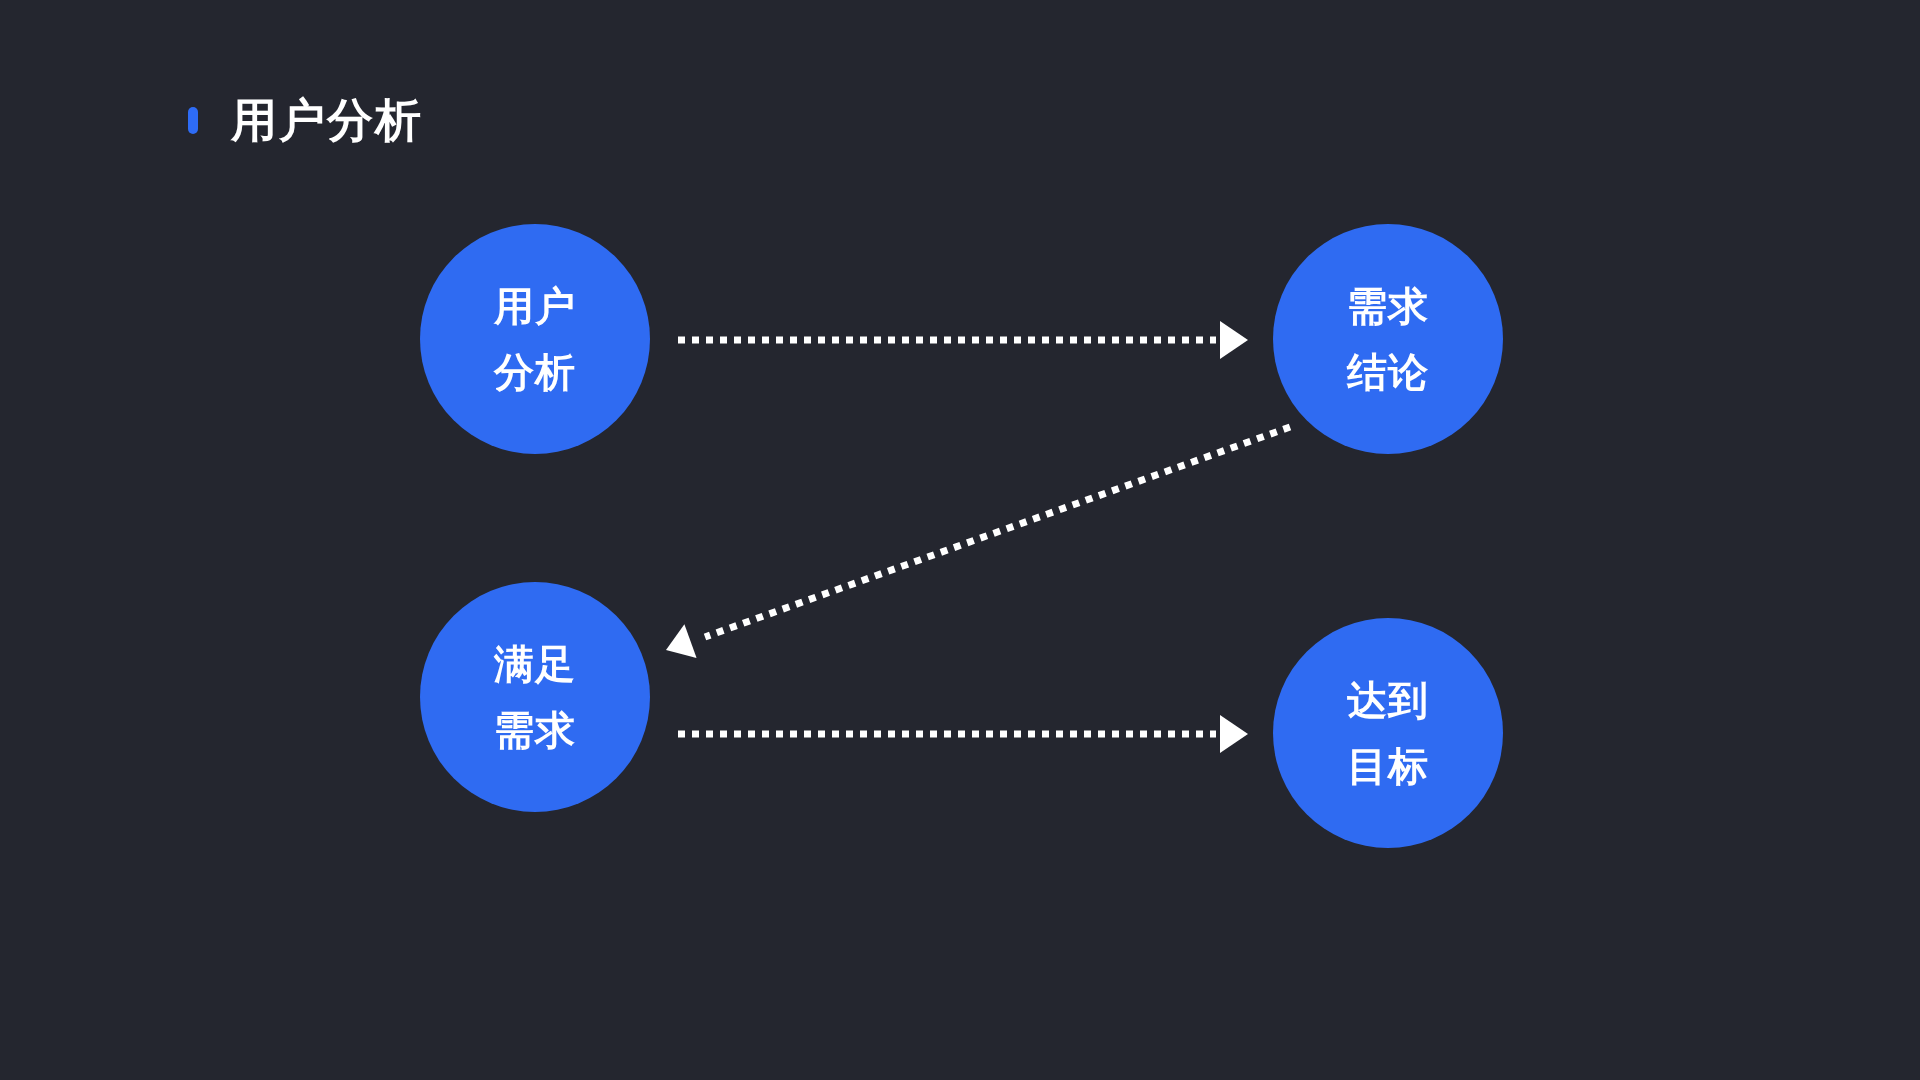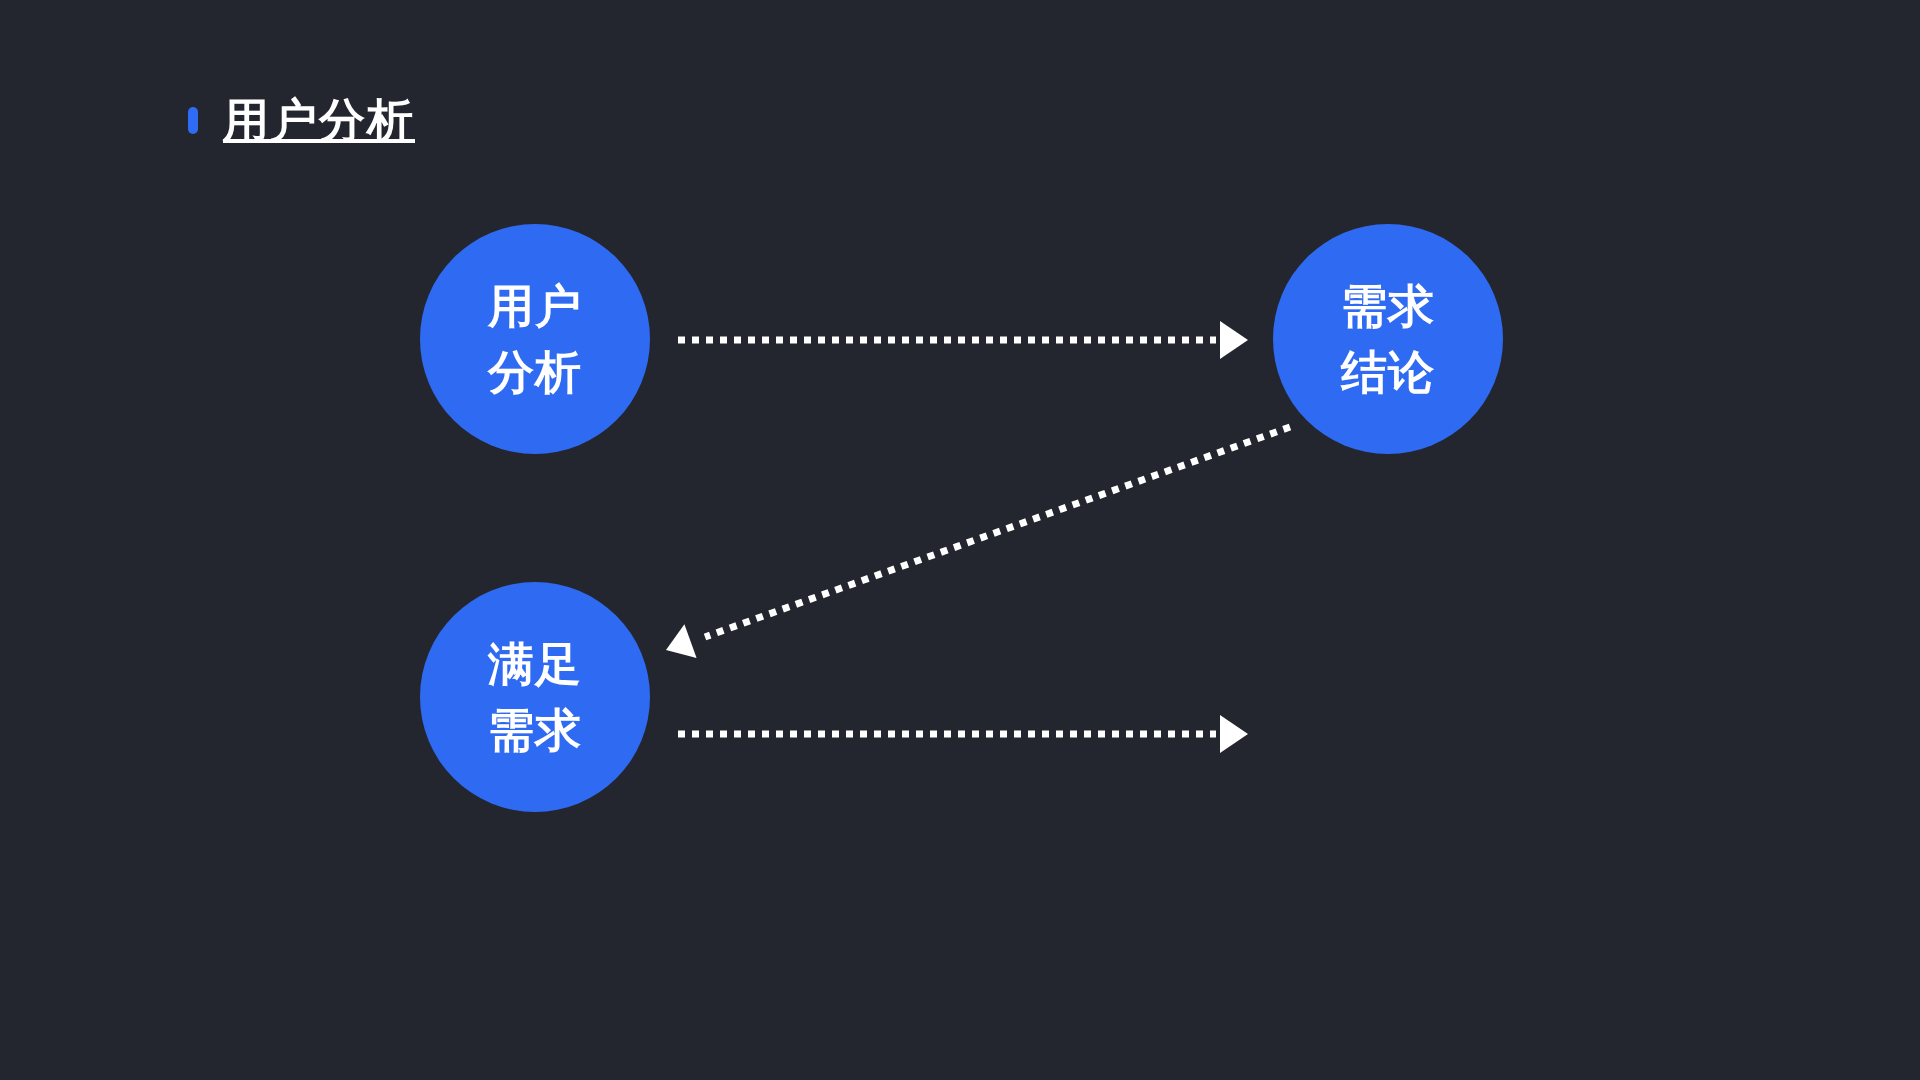--- a/index.html
+++ b/index.html
@@ -26,28 +26,27 @@
     gap: 21px;
   }
   .title-marker {
     width: 10px;
     height: 27px;
     border-radius: 6px;
     background: #2e6cf6;
     flex: 0 0 auto;
   }
   .title-text {
-    margin: 4px;
+    margin: 12px;
     color: #ffffff;
     font-size: 46px;
     font-weight: bold;
     letter-spacing: 2px;
     line-height: 52px;
     white-space: nowrap;
-    text-decoration: underline;
   }
   
   .edges {
     position: absolute;
     left: 0;
     top: 0;
     width: 1920px;
     height: 1080px;
   }
   .edges line {
@@ -67,21 +66,21 @@
     height: 230px;
     border-radius: 50%;
     background: #2f6bf2;
     display: flex;
     align-items: center;
     justify-content: center;
     text-align: center;
   }
   .node-label {
     color: #ffffff;
-    font-size: 46px;
+    font-size: 40px;
     font-weight: 600;
     line-height: 66px;
     letter-spacing: 1px;
   }
   .node-label span { display: block; }
   .node-top-left     { left: 420px;  top: 224px; }
   .node-top-right    { left: 1273px; top: 224px; }
   .node-bottom-left  { left: 420px;  top: 582px; }
   .node-bottom-right { left: 1273px; top: 618px; }
 </style>
@@ -127,14 +126,20 @@
     </div>
   </div>
 
   <div class="node node-bottom-left">
     <div class="node-label">
       <span>满足</span>
       <span>需求</span>
     </div>
   </div>
 
+  <div class="node node-bottom-right">
+    <div class="node-label">
+      <span>达到</span>
+      <span>目标</span>
+    </div>
+  </div>
 
 </div>
 
 </body></html>

